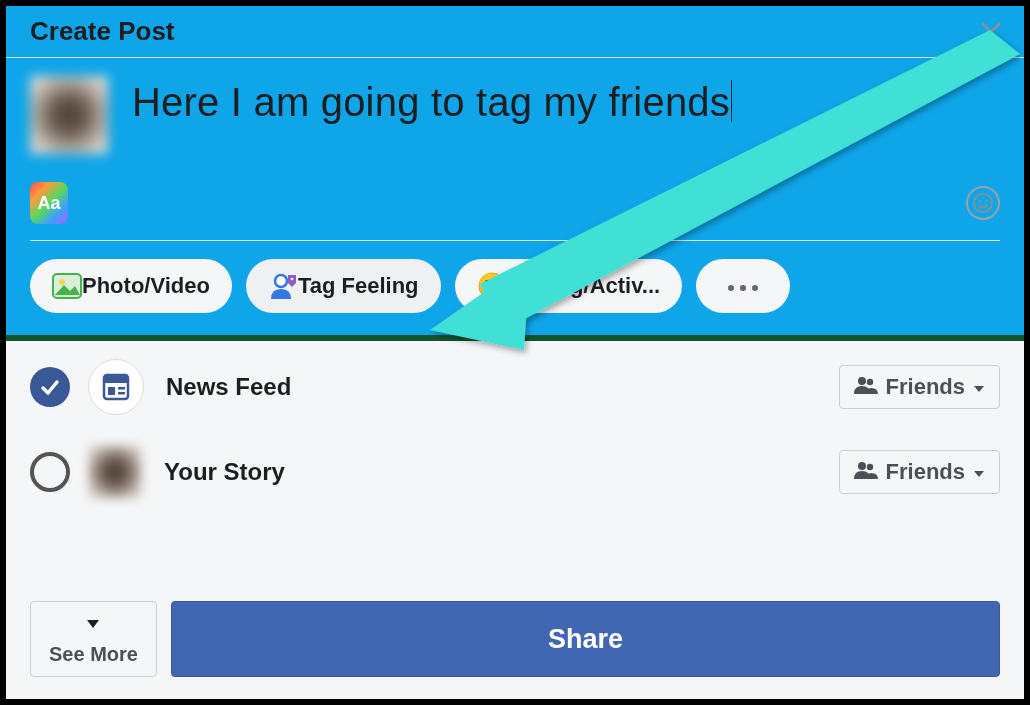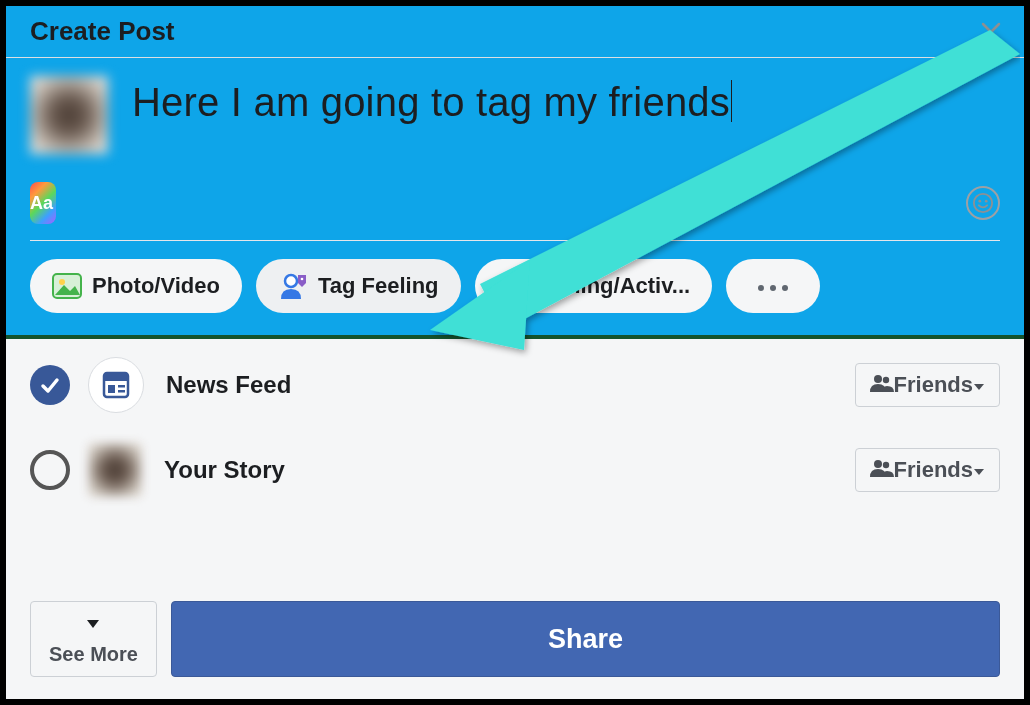--- a/index.html
+++ b/index.html
@@ -73,26 +73,27 @@
     vertical-align: -6px;
     margin-left: 1px;
   }
   .compose-tools {
     display: flex;
     align-items: center;
     justify-content: space-between;
     padding: 28px 24px 10px 24px;
   }
   .aa-chip {
-    width: 26px;
+    width: 38px;
     height: 42px;
     border-radius: 8px;
     background: linear-gradient(135deg,#ff4d4d 0%, #ff9a3d 25%, #5bd85b 50%, #3da0ff 75%, #b05bff 100%);
     display: flex;
     align-items: center;
+    justify-content: center;
     color: #fff;
     font-weight: 700;
     font-size: 18px;
     cursor: pointer;
   }
   .emoji-btn {
     width: 34px;
     height: 34px;
     border-radius: 50%;
     border: 2px solid #9da0a4;
@@ -108,21 +109,21 @@
     margin: 6px 24px 0 24px;
   }
   .attach-row {
     display: flex;
     gap: 14px;
     padding: 18px 24px 22px 24px;
   }
   .chip {
     display: flex;
     align-items: center;
-    gap: 10px;
+    gap: 0;
     background: #f5f6f7;
     border-radius: 40px;
     padding: 12px 22px;
     font-size: 22px;
     font-weight: 600;
     color: #1c1e21;
     cursor: pointer;
     white-space: nowrap;
     max-width: 260px;
   }
@@ -137,21 +138,21 @@
     width: 30px;
     height: 30px;
     display: flex;
     align-items: center;
     justify-content: center;
     flex: 0 0 auto;
   }
   .bottom {
     flex: 1;
     background: #f5f6f7;
-    border-top: 4px solid #14532d;
+    border-top: 6px solid #14532d;
     padding: 18px 24px 22px 24px;
     display: flex;
     flex-direction: column;
   }
   .dest-row {
     display: flex;
     align-items: center;
     margin-bottom: 30px;
   }
   .radiolike {
@@ -195,20 +196,21 @@
   }
   .dest-label {
     font-size: 24px;
     font-weight: 700;
     color: #1c1e21;
     flex: 1;
   }
   .aud-btn {
     display: flex;
     align-items: center;
+    gap: 8px;
     background: #f5f6f7;
     border: 1px solid #ccd0d5;
     color: #4b4f56;
     font-size: 22px;
     font-weight: 700;
     padding: 8px 14px;
     border-radius: 4px;
     cursor: pointer;
   }
   .bottom-actions {

